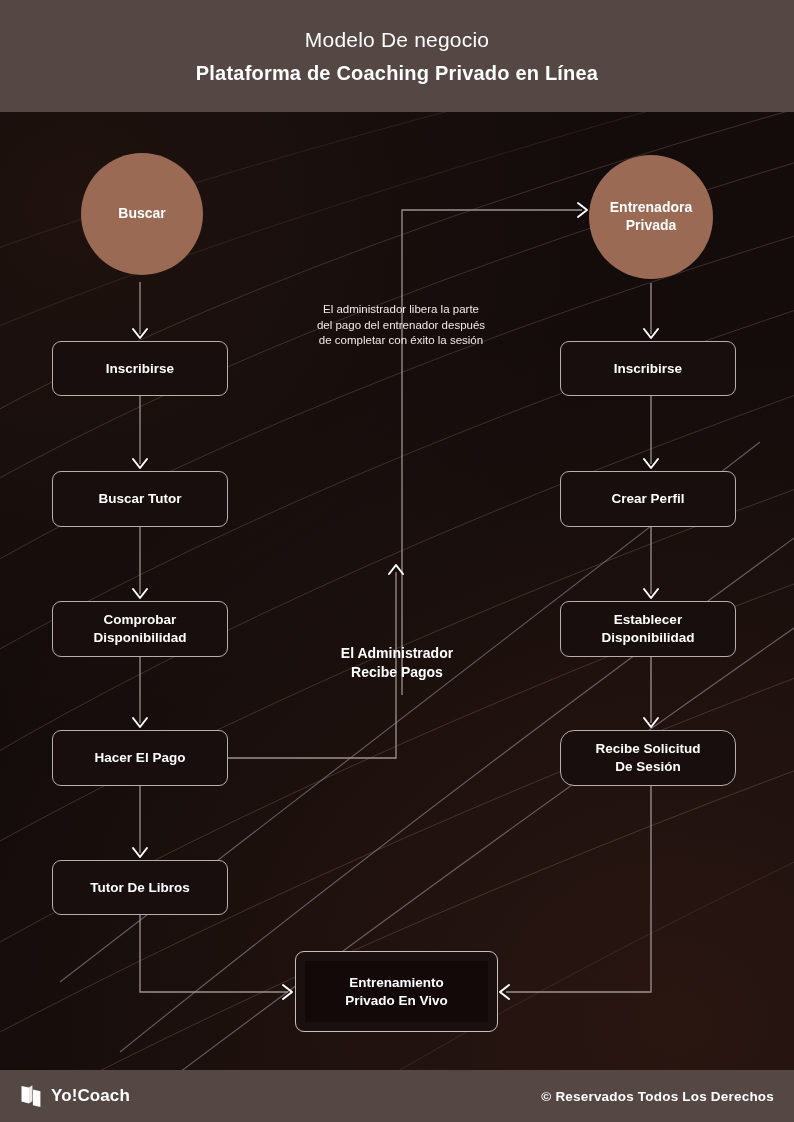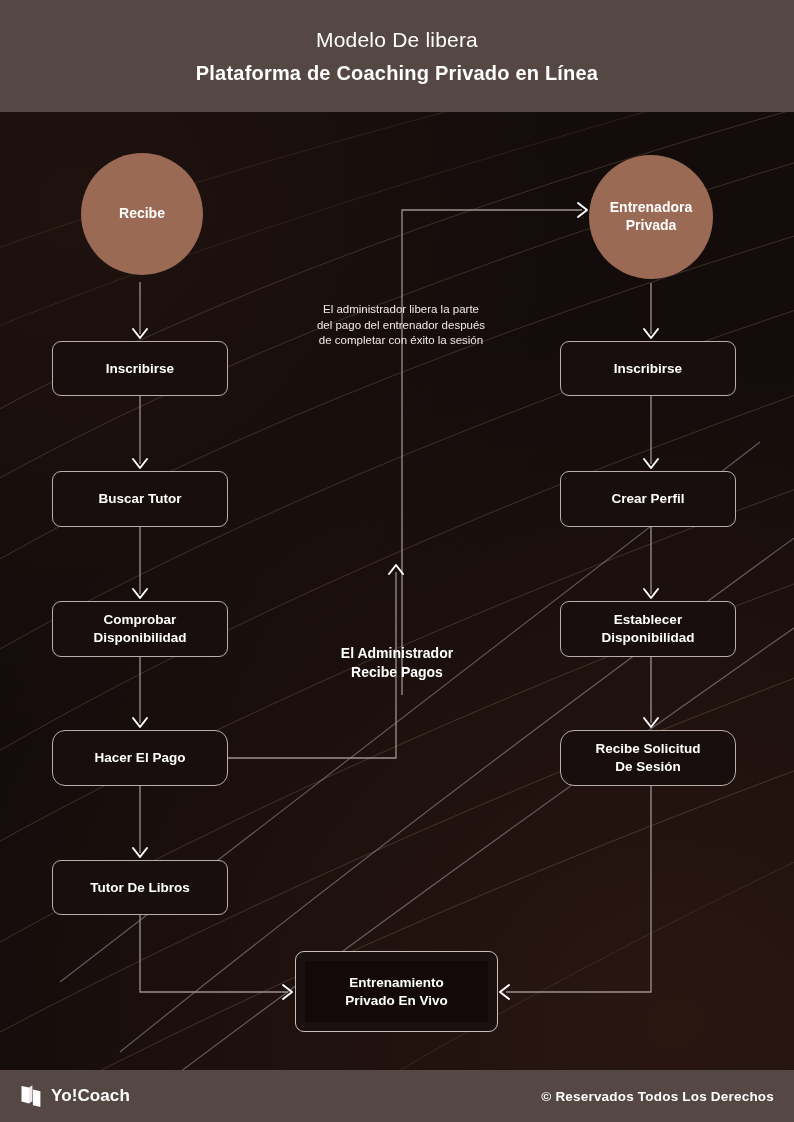--- a/index.html
+++ b/index.html
@@ -121,21 +121,21 @@
       </g>
       <g fill="none" stroke="url(#st2)" stroke-width=".8" opacity=".7">
         <path d="M-40,150 Q200,60 600,-40"></path>
         <path d="M-40,230 Q220,120 680,-10"></path>
         <path d="M400,958 Q620,830 900,700"></path>
       </g>
     </svg>
   </div>
 
   <div class="header">
-    <div class="header-sub">Modelo De libera</div>
+    <div class="header-sub">Modelo De negocio</div>
     <div class="header-title">Plataforma de Coaching Privado en Línea</div>
   </div>
 
   <svg class="edges" viewBox="0 0 794 1122">
     <g stroke="#9d918e" stroke-width="1.3" fill="none">
 
       <path d="M140,282 L140,334"></path>
       <path d="M140,396 L140,464"></path>
       <path d="M140,527 L140,594"></path>
       <path d="M140,657 L140,723"></path>
@@ -168,21 +168,21 @@
       <polyline points="389,574 396,565 403,574"></polyline>
       <polyline points="578,203 587,210 578,217"></polyline>
       <polyline points="283,985 292,992 283,999"></polyline>
       <polyline points="509,985 500,992 509,999"></polyline>
     </g>
   </svg>
 
   <div class="flow">
 
     <div class="circle" style="left:81px;top:153px;width:122px;height:122px;">
-      <span>Recibe</span>
+      <span>Buscar</span>
     </div>
 
     <div class="circle" style="left:589px;top:155px;width:124px;height:124px;">
       <span>
         <span>Entrenadora</span><br>
         <span>Privada</span>
       </span>
     </div>
 
 
@@ -194,21 +194,21 @@
       <span>Buscar Tutor</span>
     </div>
 
     <div class="box" style="left:52px;top:601px;width:176px;height:56px;">
       <span>
         <span>Comprobar</span><br>
         <span>Disponibilidad</span>
       </span>
     </div>
 
-    <div class="box" style="left:52px;top:730px;width:176px;height:56px;border-radius:13px;">
+    <div class="box" style="left:52px;top:730px;width:176px;height:56px;">
       <span>Hacer El Pago</span>
     </div>
 
     <div class="box" style="left:52px;top:860px;width:176px;height:55px;">
       <span>Tutor De Libros</span>
     </div>
 
     <div class="box" style="left:560px;top:341px;width:176px;height:55px;">
       <span>Inscribirse</span>
     </div>

